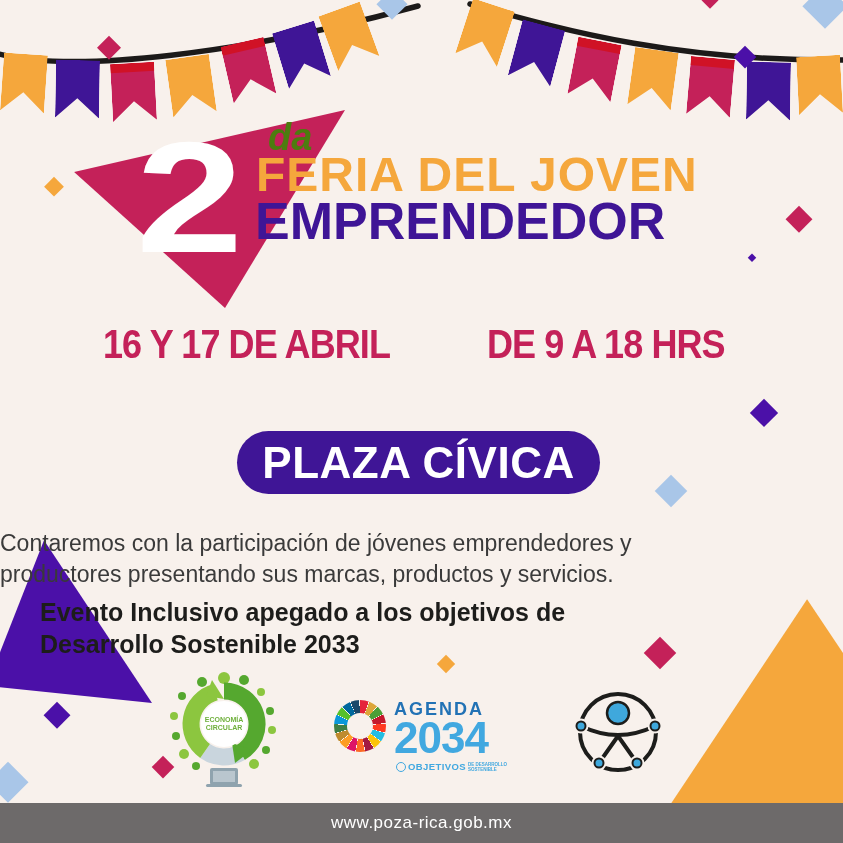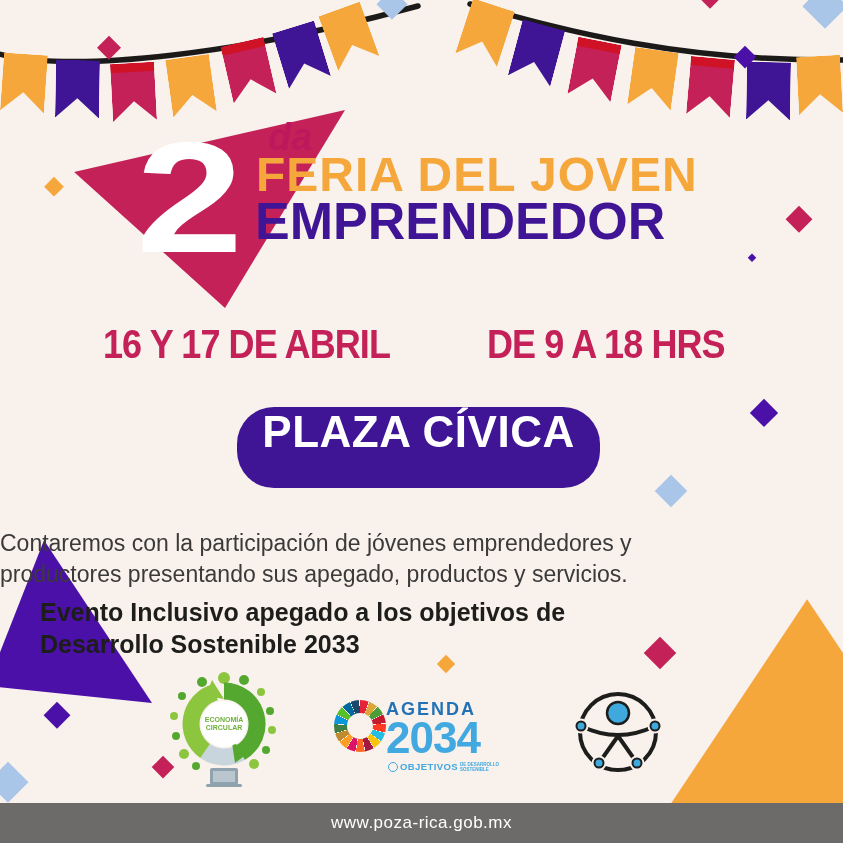--- a/index.html
+++ b/index.html
@@ -20,44 +20,44 @@
   #bunting-strings{position:absolute;left:0;top:0;z-index:3;pointer-events:none;}
   #flags{position:absolute;left:0;top:0;width:843px;height:200px;z-index:3;}
   .flag{position:absolute;width:44px;height:58px;transform-origin:50% 0;
     clip-path:polygon(0 0,100% 0,100% 100%,50% 66%,0 100%);}
   .flag .strip{position:absolute;top:0;left:0;right:0;height:9px;}
   #confetti{position:absolute;left:0;top:0;width:843px;height:843px;z-index:4;pointer-events:none;}
   .confetti{position:absolute;transform:translate(-50%,-50%) rotate(45deg);}
   
   .num2{left:136px;top:118px;font-size:158px;line-height:1;font-weight:800;color:#fff;
     transform:scaleX(1.22);transform-origin:left top;z-index:2;}
-  .num2-sup{left:268px;top:116px;font-size:38px;font-weight:800;font-style:italic;color:#be185d;z-index:2;}
+  .num2-sup{left:268px;top:116px;font-size:38px;font-weight:800;font-style:italic;color:#4d7c0f;z-index:2;}
   .title1{left:256px;top:151px;font-size:48px;font-weight:800;letter-spacing:1px;color:var(--orange);z-index:2;line-height:1;text-align:center;}
   .title2{left:255px;top:195px;font-size:52px;font-weight:800;letter-spacing:0;color:var(--purple);z-index:2;line-height:1;}
   
   .date-text{left:103px;top:324px;font-size:40px;font-weight:800;color:var(--pink);
     transform:scaleX(0.9);transform-origin:left top;letter-spacing:-1px;z-index:2;line-height:1;}
   .time-text{left:487px;top:324px;font-size:40px;font-weight:800;color:var(--pink);
     transform:scaleX(0.9);transform-origin:left top;letter-spacing:-1px;z-index:2;line-height:1;}
   
-  .venue{left:237px;top:407px;width:363px;height:81px;border-radius:37px;background:var(--purple);
-    display:flex;align-items:flex-start;justify-content:center;z-index:2;}
+  .venue{left:237px;top:431px;width:363px;height:63px;border-radius:37px;background:var(--purple);
+    display:flex;align-items:center;justify-content:center;z-index:2;}
   .venue span{color:#fff;font-size:44px;font-weight:800;letter-spacing:0.5px;}
   
   .desc{left:0;top:528px;width:843px;text-align:left;color:var(--text-dark);
     font-size:23px;line-height:31px;z-index:2;}
   .inclusive{left:0;top:596px;width:843px;text-align:left;color:var(--text-black);
     font-size:25px;line-height:32px;font-weight:800;z-index:2;padding-left:40px;}
   
   .logo{z-index:2;}
   .eco-logo{left:166px;top:666px;}
   .agenda-logo{left:334px;top:696px;width:200px;height:90px;display:flex;}
   .sdg-wheel{width:52px;height:52px;border-radius:50%;position:relative;margin-top:4px;}
   .sdg-wheel::after{content:"";position:absolute;inset:13px;border-radius:50%;background:var(--bg);}
-  .agenda-texts{display:flex;flex-direction:column;}
+  .agenda-texts{margin-left:8px;display:flex;flex-direction:column;}
   .agenda-title{font-size:18px;font-weight:800;letter-spacing:2px;color:var(--agenda-dark);line-height:1;margin-top:4px;}
   .agenda-year{font-size:44px;font-weight:800;letter-spacing:-1px;color:var(--agenda-light);line-height:0.92;}
   .agenda-sub{display:flex;align-items:center;gap:2px;margin-top:3px;margin-left:2px;}
   .un-globe{width:8px;height:8px;border:1.3px solid var(--agenda-light);border-radius:50%;display:inline-block;}
   .agenda-sub-main{font-size:9.5px;font-weight:800;color:var(--agenda-light);letter-spacing:0.4px;text-align:center;}
   .agenda-sub-small{font-size:4.5px;font-weight:700;color:var(--agenda-light);width:50px;line-height:1.15;}
   .access-logo{left:570px;top:684px;}
   
   .footer-bar{left:0;top:803px;width:843px;height:40px;background:var(--bar-gray);
     display:flex;align-items:center;justify-content:center;z-index:5;}
@@ -125,21 +125,21 @@
 
   <div class="abs date-text">16 Y 17 DE ABRIL</div>
   <div class="abs time-text">DE 9 A 18 HRS</div>
 
   <div class="abs venue">
     <span>PLAZA CÍVICA</span>
   </div>
 
   <div class="abs desc">
     <div>Contaremos con la participación de jóvenes emprendedores y</div>
-    <div>productores presentando sus apegado, productos y servicios.</div>
+    <div>productores presentando sus marcas, productos y servicios.</div>
   </div>
 
   <div class="abs inclusive">
     <div>Evento Inclusivo apegado a los objetivos de</div>
     <div>Desarrollo Sostenible 2033</div>
   </div>
 
   <svg class="abs logo eco-logo" width="114" height="122" viewBox="0 0 114 122">
     <g>
       <circle cx="58" cy="12" r="6" style="fill:var(--eco-light)"></circle>

